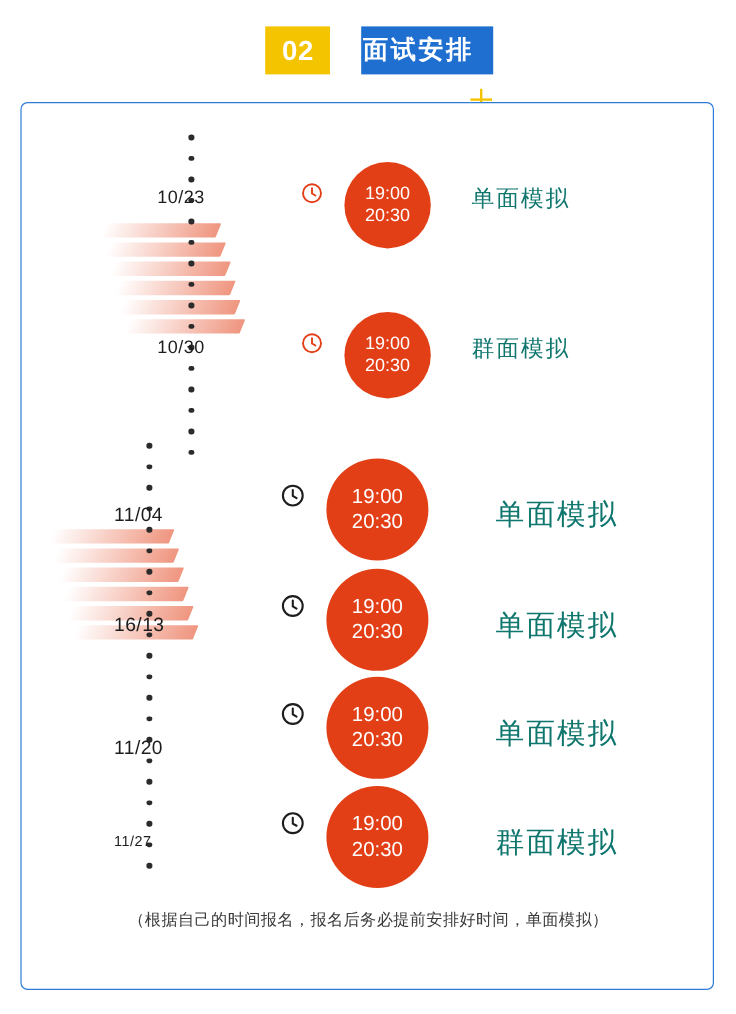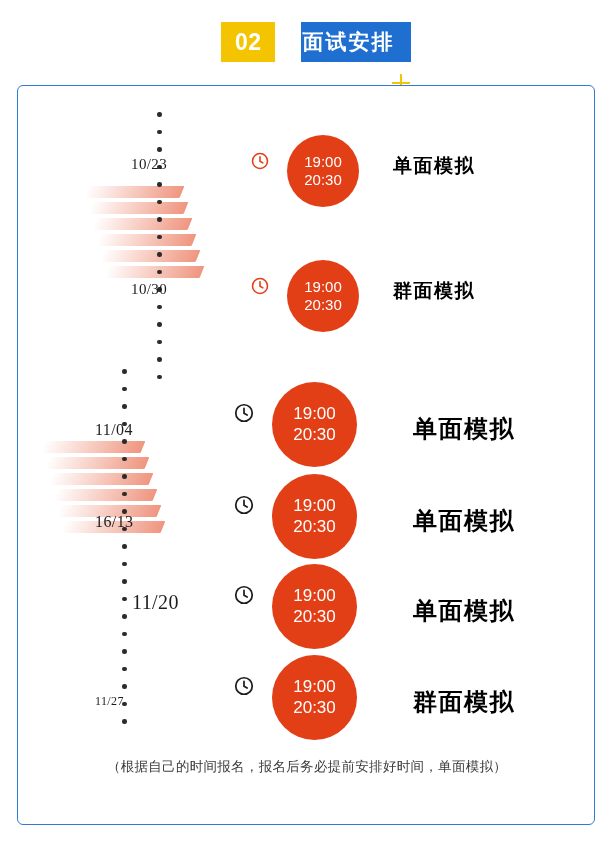--- a/index.html
+++ b/index.html
@@ -114,21 +114,21 @@
   .row {
     position: absolute;
     left: 0;
     width: 578px;
     height: 70px;
   }
   .date {
     position: absolute;
     font-size: 15px;
     color: #1d1d1d;
-    font-family: Liberation Serif, serif;
+    font-family: Liberation Sans, sans-serif;
     letter-spacing: 0.4px;
     white-space: nowrap;
   }
   .clock-ico {
     position: absolute;
     color: #E23F17;
     line-height: 1;
   }
   .time-bubble {
     position: absolute;
@@ -138,22 +138,22 @@
     display: flex;
     flex-direction: column;
     align-items: center;
     justify-content: center;
     font-family: "Liberation Sans", sans-serif;
     line-height: 1.22;
   }
   .time-bubble span { display: block; }
   .label {
     position: absolute;
-    font-weight: bold;
-    color: #000000;
+    font-weight: normal;
+    color: #0f766e;
     letter-spacing: 1.5px;
     white-space: nowrap;
   }
 
   .footnote {
     position: absolute;
     left: 0;
     top: 672px;
     width: 578px;
     text-align: center;
@@ -290,21 +290,21 @@
       </svg>
     </div>
     <div class="time-bubble" style="left:254px; top:5px; width:85px; height:85px; font-size:17px;">
       <span>19:00</span>
       <span>20:30</span>
     </div>
     <div class="label" style="left:395px; top:36px; font-size:24px;">单面模拟</div>
   </div>
 
   <div class="row" style="top:473px;">
-    <div class="date" style="left:77px; top:32px; font-size:20px;margin-left:37px;">11/20</div>
+    <div class="date" style="left:77px; top:56px; font-size:16px;">11/20</div>
     <div class="clock-ico" style="left:215px; top:25px;">
       <svg width="22" height="22" viewBox="0 0 24 24" fill="none" stroke="#1d1d1d" stroke-width="1.9">
         <circle cx="12" cy="12" r="9"></circle>
         <path d="M12 7v5.3l3.4 2" stroke-linecap="round"></path>
       </svg>
     </div>
     <div class="time-bubble" style="left:254px; top:5px; width:85px; height:85px; font-size:17px;">
       <span>19:00</span>
       <span>20:30</span>
     </div>

